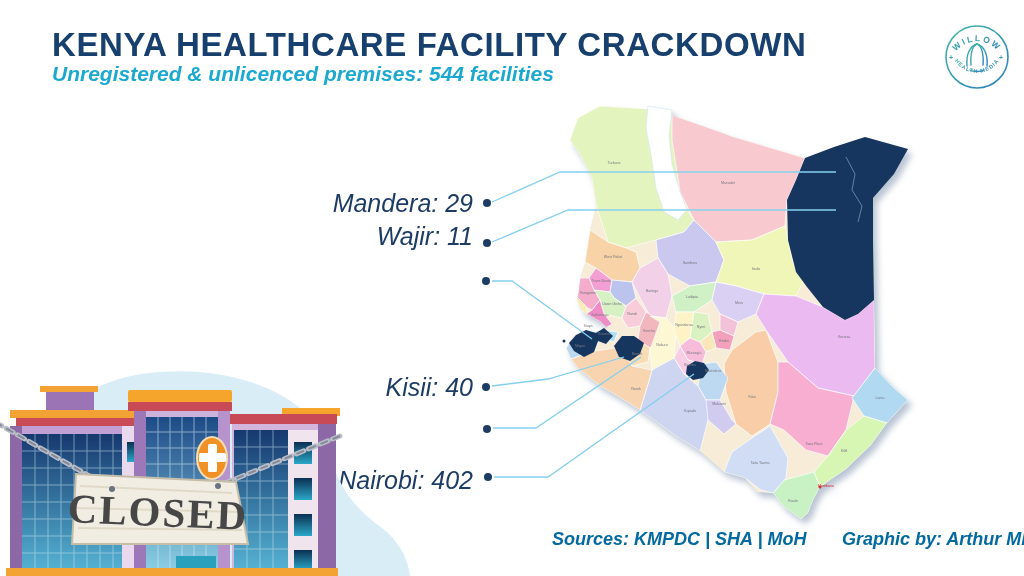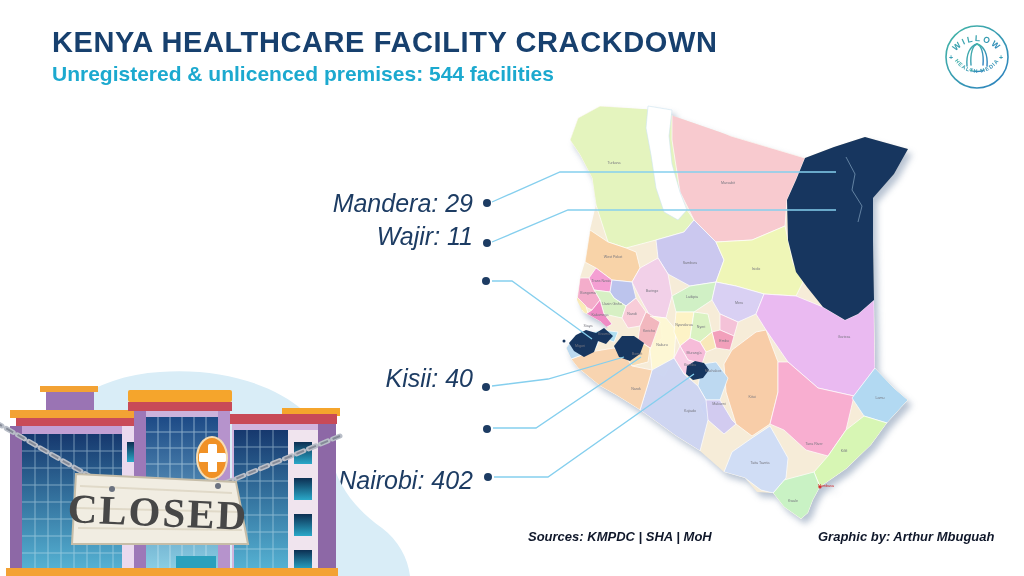--- a/index.html
+++ b/index.html
@@ -1,25 +1,25 @@
 <!DOCTYPE html>
 <html><head>
 <meta charset="utf-8">
 <style>
   html,body{margin:0;padding:0;background:#fff;}
   #stage{position:relative;width:1024px;height:576px;overflow:hidden;background:#ffffff;
          font-family:"Liberation Sans",sans-serif;}
-  .title{position:absolute;left:52px;top:26px;font-size:29px;font-weight:700;
+  .title{position:absolute;left:52px;top:26px;font-size:33px;font-weight:700;
          letter-spacing:.6px;color:#17406e;white-space:nowrap;}
   .subtitle{position:absolute;left:52px;top:62px;font-size:21px;font-weight:700;
-         color:#1ca9cf;white-space:nowrap;}
+         font-style:italic;color:#1ca9cf;white-space:nowrap;}
   .callout{position:absolute;right:551px;transform:translateY(-50%);
          font-size:25px;font-style:italic;color:#1d3c63;white-space:nowrap;}
-  .footer-text{position:absolute;font-size:13px;font-style:italic;font-weight:600;
-         color:#0f172a;white-space:nowrap;}
+  .footer-text{position:absolute;font-size:18px;font-style:italic;font-weight:600;
+         color:#0369a1;white-space:nowrap;margin-left:24px;}
   #map-svg{position:absolute;left:556px;top:100px;
          filter:drop-shadow(4px 5px 3px rgba(70,100,140,.38));}
   #leader-svg{position:absolute;left:0;top:0;pointer-events:none;}
   #hospital-svg{position:absolute;left:0;top:358px;}
   #logo-svg{position:absolute;left:942px;top:22px;}
   .county-border{stroke:#ffffff;stroke-width:.7;stroke-linejoin:round;opacity:.95;}
 </style>
 </head>
 <body>
 
@@ -144,21 +144,21 @@
       <circle cx="487" cy="243" r="4"></circle>
       <circle cx="486" cy="281" r="4"></circle>
       <circle cx="486" cy="387" r="4"></circle>
       <circle cx="487" cy="429" r="4"></circle>
       <circle cx="488" cy="477" r="4"></circle>
     </g>
   </svg>
 
   <div class="callout" style="top:203px">Mandera: 29</div>
   <div class="callout" style="top:236px">Wajir: 11</div>
-  <div class="callout" style="top:378px">Kisii: 40</div>
+  <div class="callout" style="top:387px">Kisii: 40</div>
   <div class="callout" style="top:480px">Nairobi: 402</div>
 
   <svg id="hospital-svg" width="430" height="218" viewBox="0 0 430 218">
     <defs>
       <linearGradient id="glassGrad" x1="0" y1="0" x2="0" y2="1">
         <stop offset="0" stop-color="#16386e"></stop>
           <stop offset="1" stop-color="#58b8d8"></stop>
       </linearGradient>
       <linearGradient id="glassGrad2" x1="0" y1="0" x2="0" y2="1">
         <stop offset="0" stop-color="#1d4a86"></stop>

